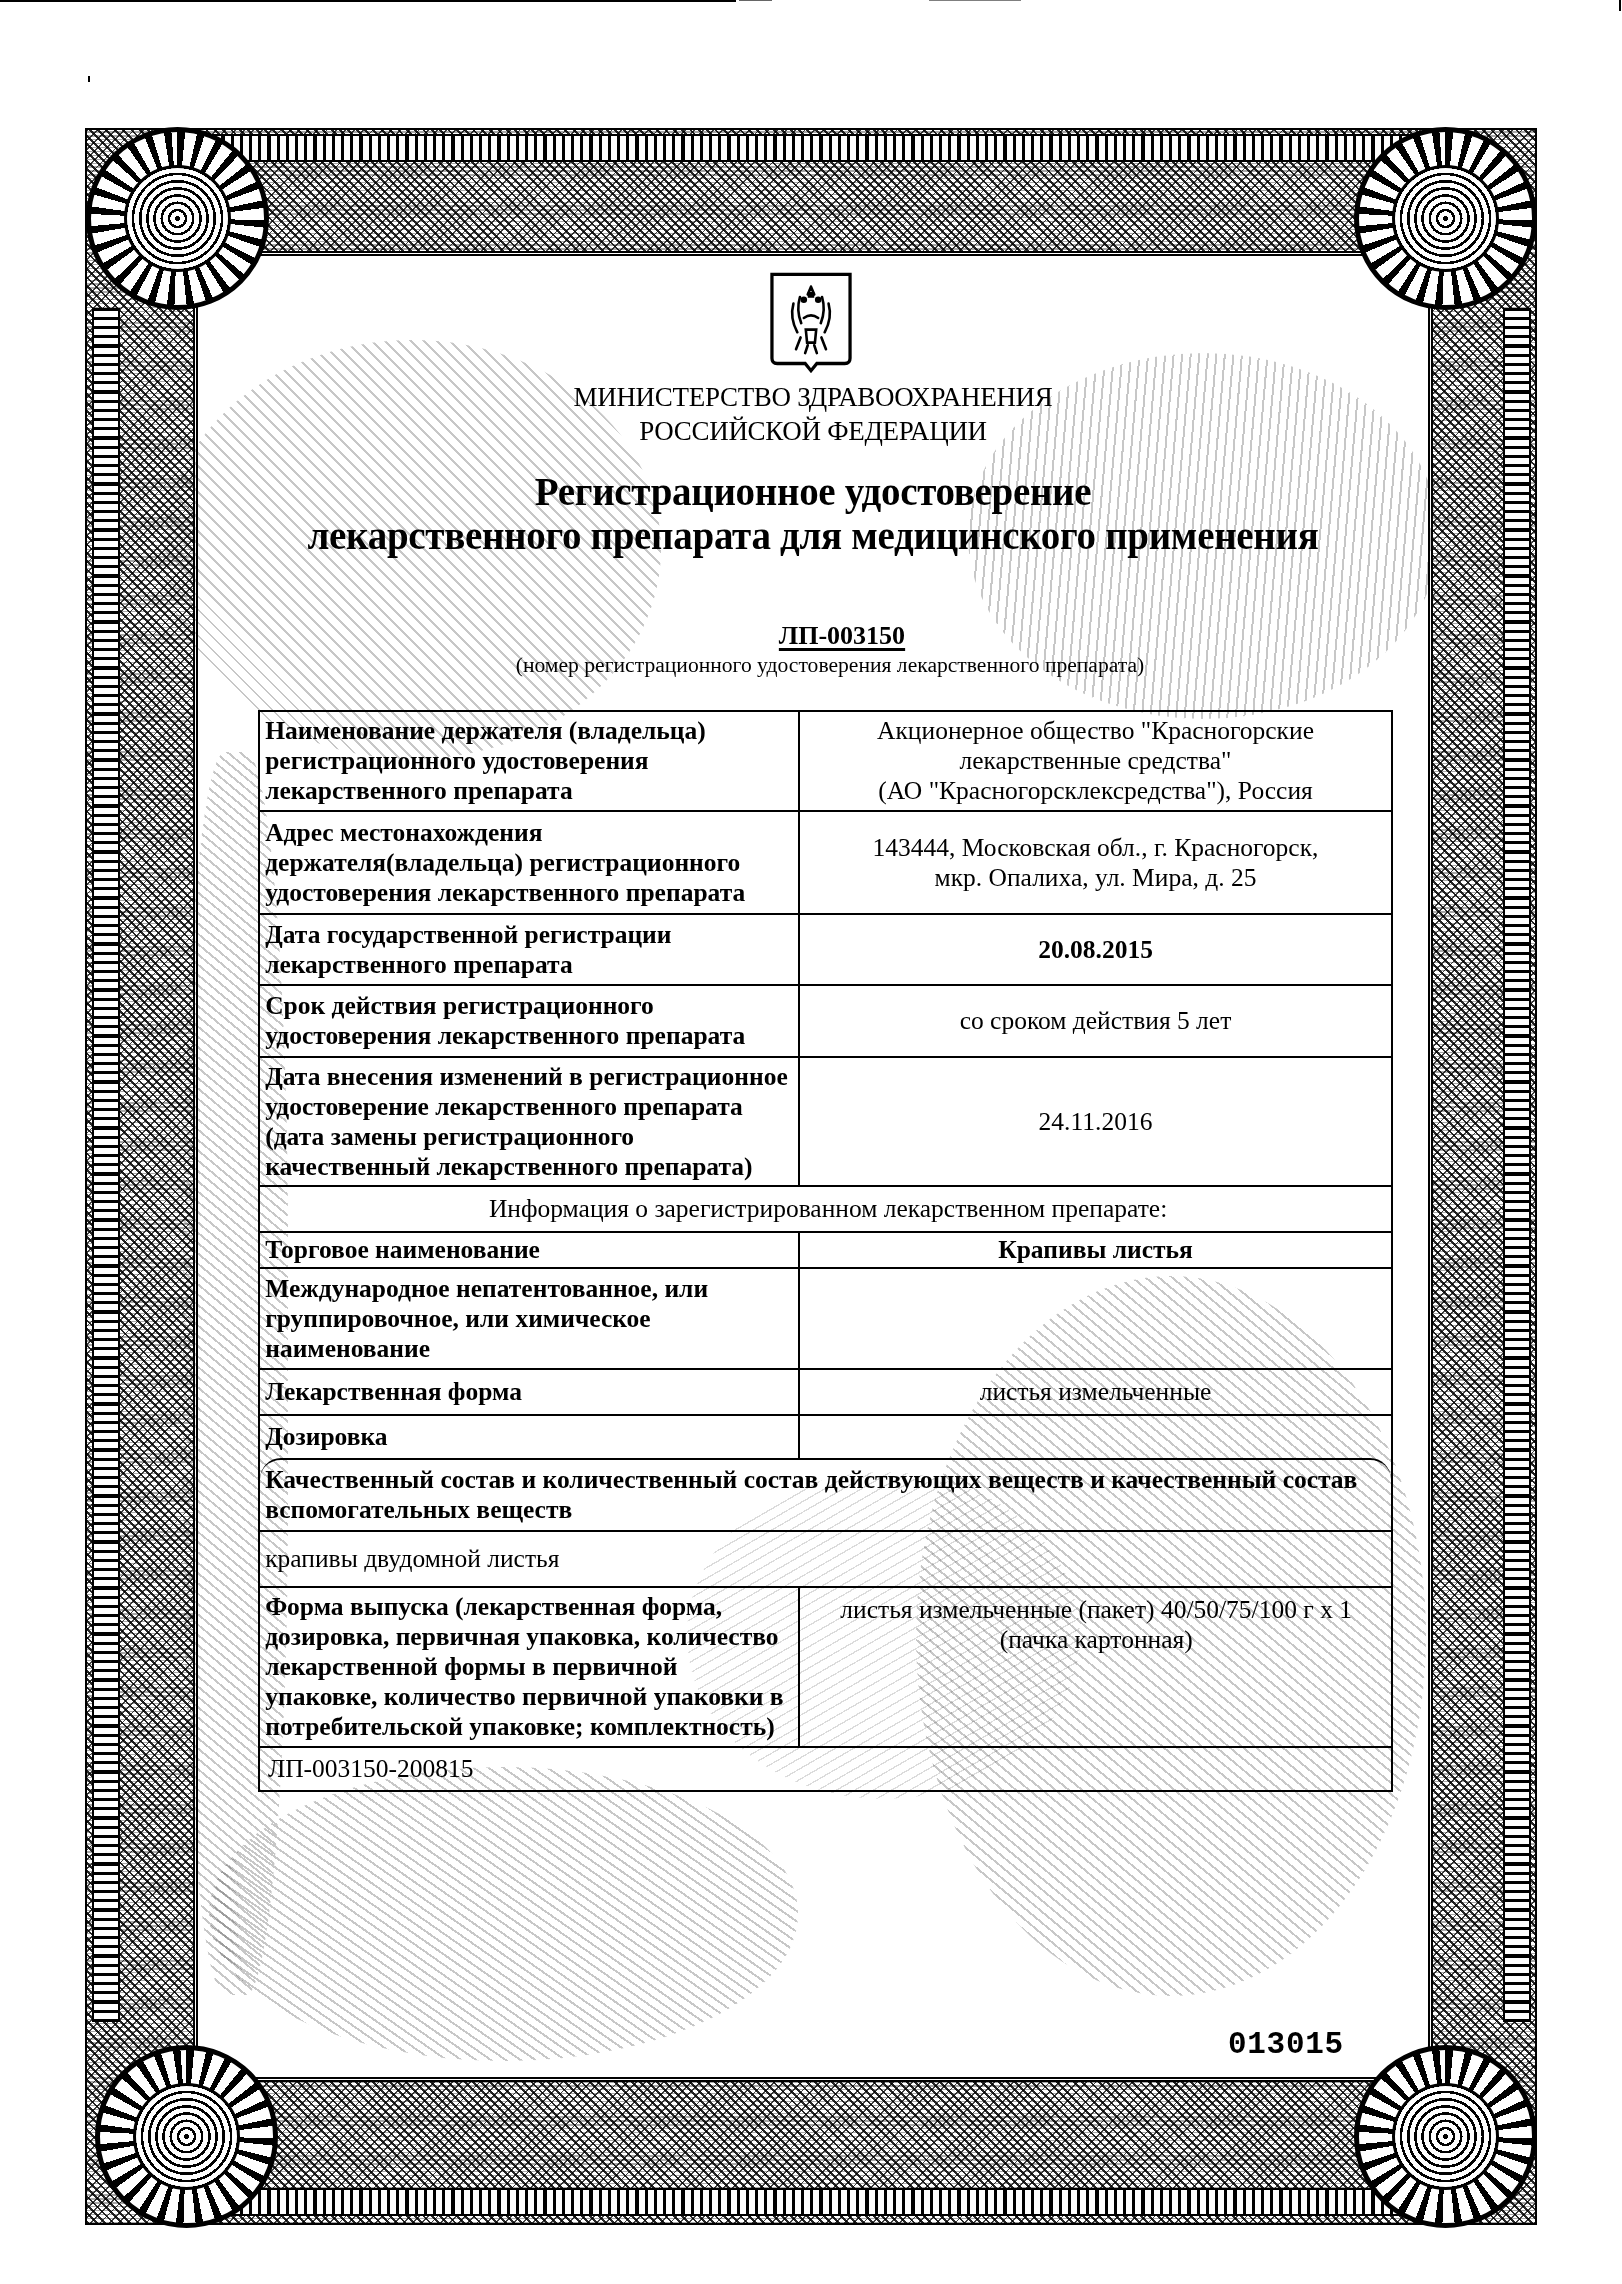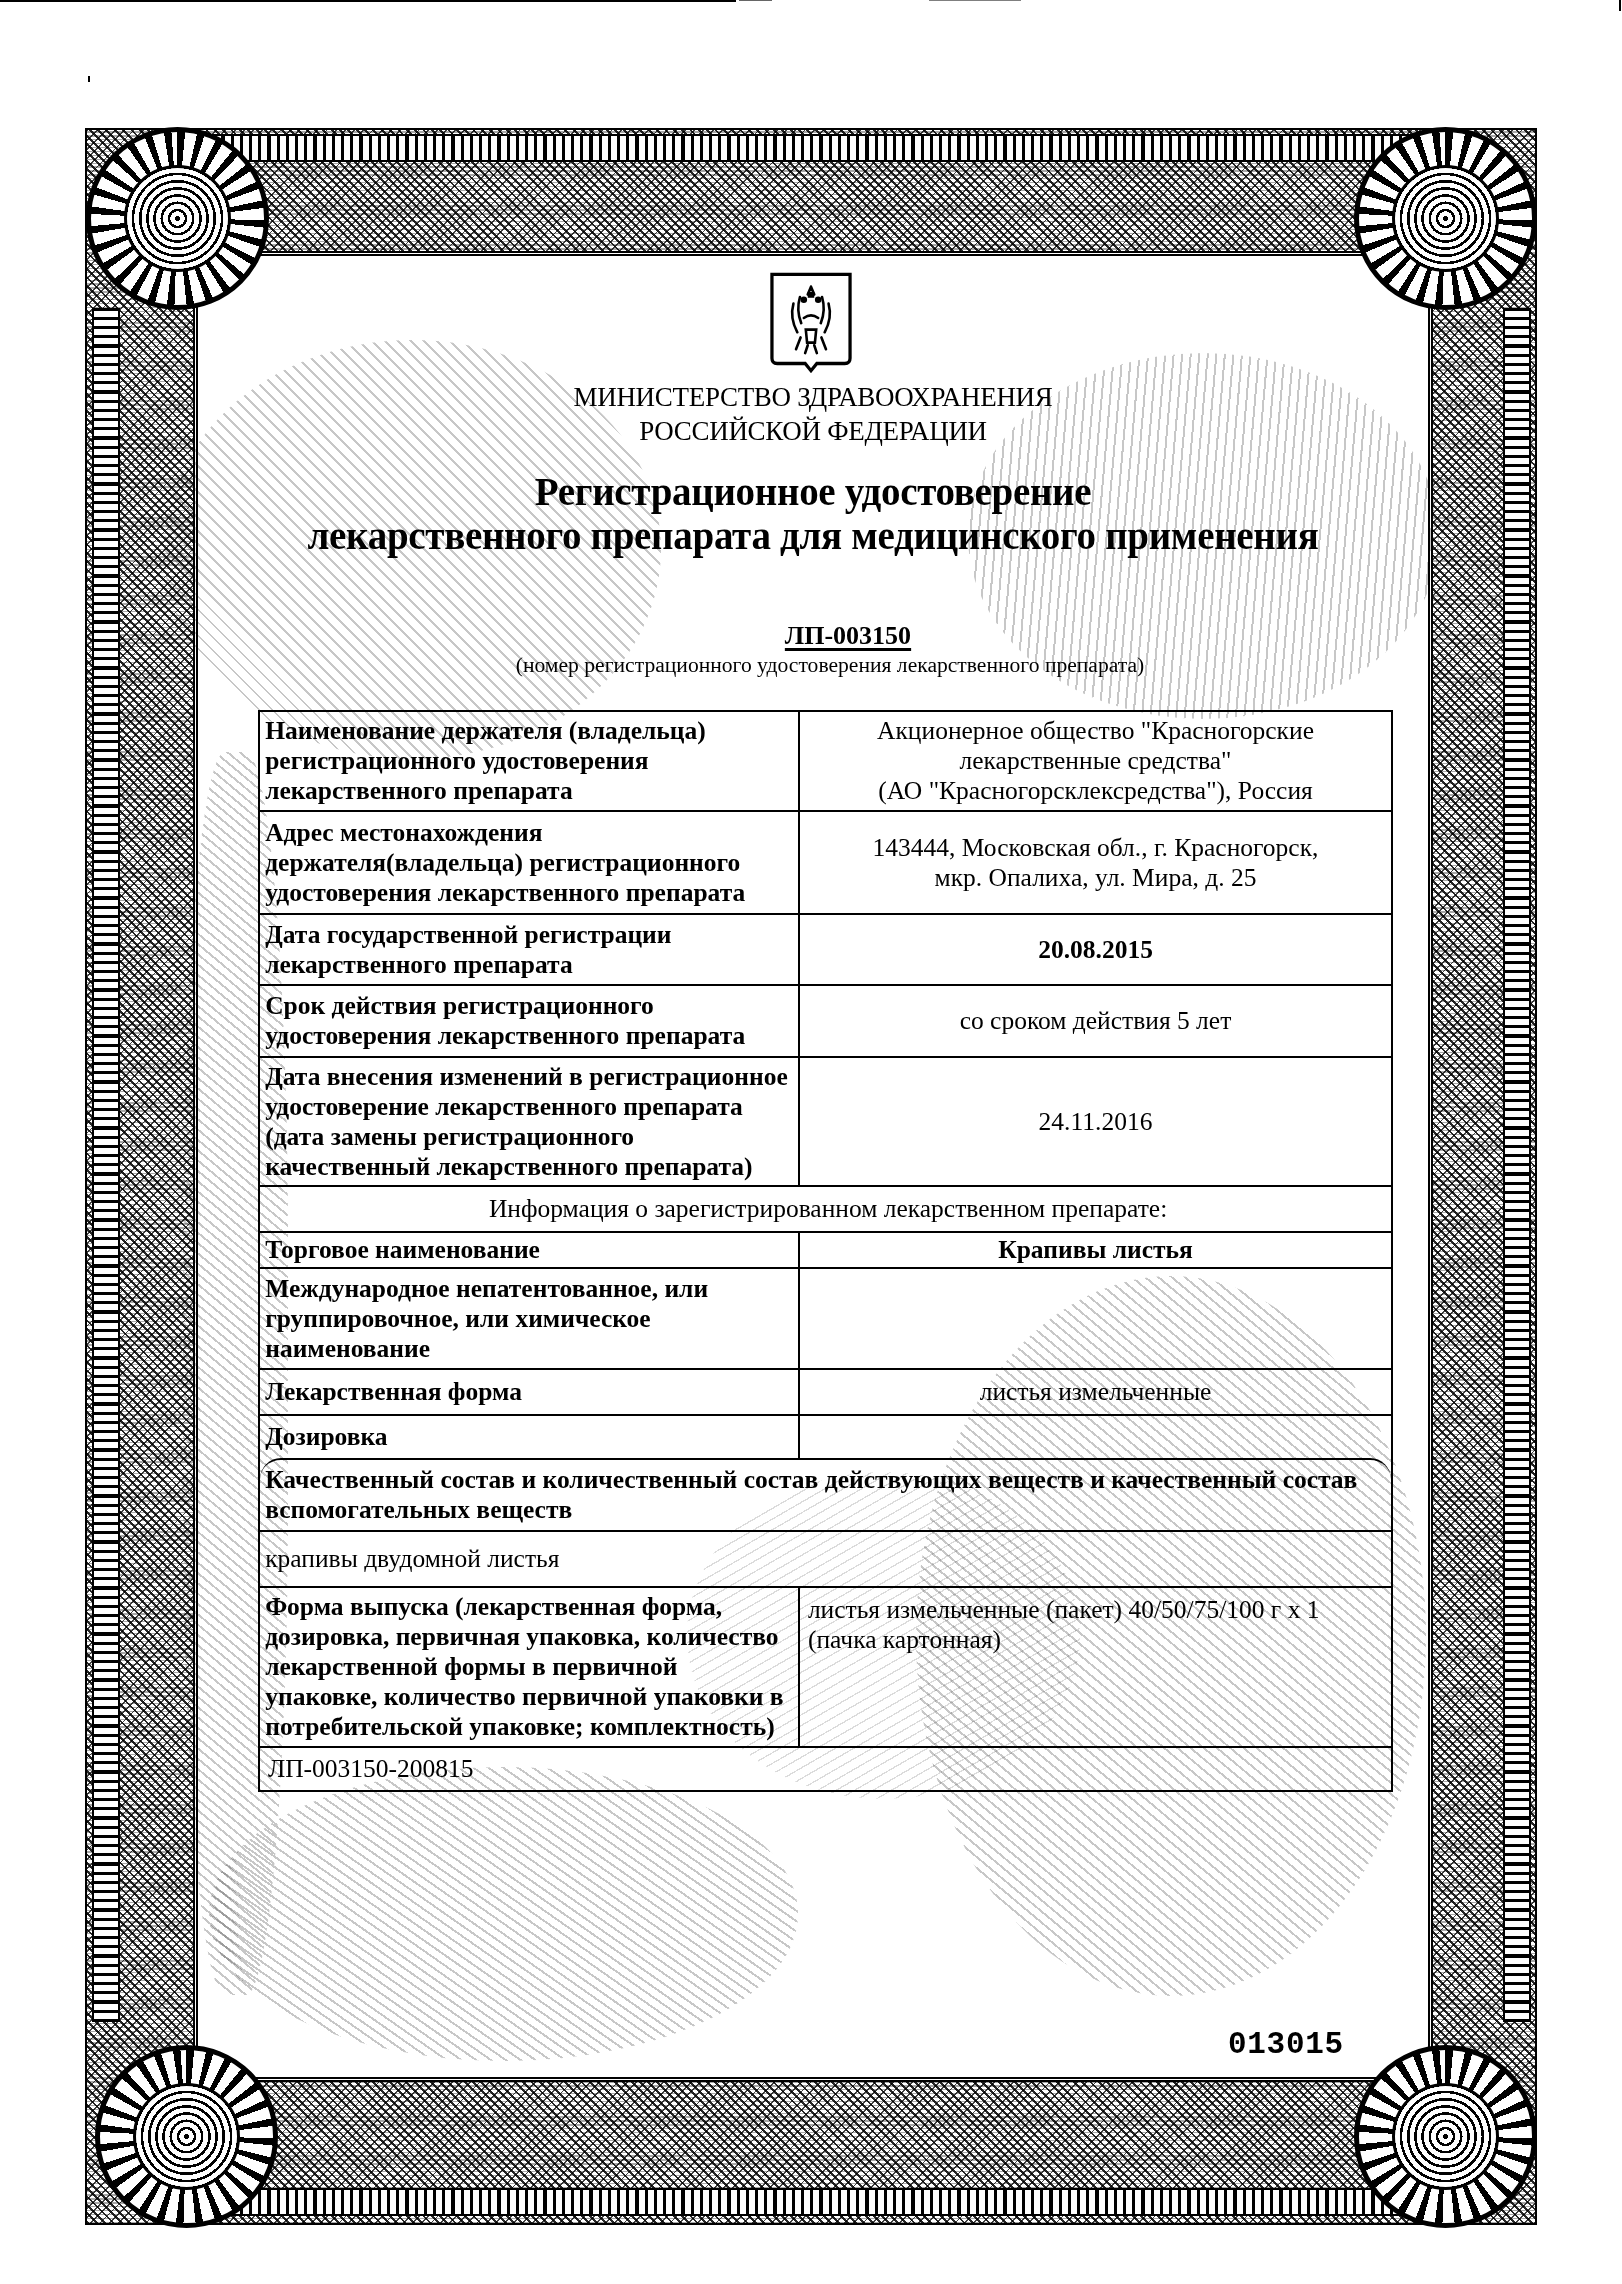--- a/index.html
+++ b/index.html
@@ -58,21 +58,21 @@
   .tbl { position:absolute; left:258px; top:710px; width:1135px;
     border:2px solid #000; box-sizing:border-box; font-size:25.5px; line-height:30px; }
   .row { display:flex; border-top:2px solid #000; box-sizing:border-box; }
   .row.first { border-top:none; }
   .lab { width:540px; border-right:2px solid #000; box-sizing:border-box;
     display:flex; flex-direction:column; justify-content:center; padding-left:5.2px;
     font-weight:bold; }
   .val { flex:1; display:flex; flex-direction:column; justify-content:center;
     align-items:center; text-align:center; padding:0 6.5px; }
   .val.left { align-items:flex-start; text-align:left; padding-left:7.9px; }
-  .val.top { justify-content:flex-start; padding-top:6.5px; }
+  .val.top { justify-content:flex-start; padding-top:6.5px;align-items:center; }
   .full { flex:1; display:flex; flex-direction:column; justify-content:center; padding-left:5.2px; }
   .full.center { align-items:center; }
   .ln { display:block; white-space:nowrap; }
   .b { font-weight:bold; }
 
   .serial { position:absolute; left:1228px; top:2028px; font-family:"Liberation Mono", monospace;
     font-size:31px; line-height:33px; font-weight:bold; letter-spacing:0.7px; }
 </style>
 </head>
 <body>
@@ -109,21 +109,21 @@
     <circle cx="52" cy="42" r="5" fill="#000"></circle>
     <circle cx="74" cy="42" r="5" fill="#000"></circle>
     <rect x="58" y="30" width="10" height="9" fill="#000"></rect>
   </svg>
 </div>
 
 <div class="center-line ministry" style="top:383px;">МИНИСТЕРСТВО ЗДРАВООХРАНЕНИЯ</div>
 <div class="center-line ministry" style="top:417px;">РОССИЙСКОЙ ФЕДЕРАЦИИ</div>
 <div class="center-line title" style="top:470px;">Регистрационное удостоверение</div>
 <div class="center-line title" style="top:514px;">лекарственного препарата для медицинского применения</div>
-<div class="center-line regnum" style="top:621px;left:228px;text-align:center;">ЛП-003150</div>
+<div class="center-line regnum" style="top:621px;left:222px;text-align:center;">ЛП-003150</div>
 <div class="center-line regcap" style="top:654px;left:210px;">(номер регистрационного удостоверения лекарственного препарата)</div>
 
 <div class="tbl">
 
   <div class="row first" style="height:98px;">
     <div class="lab">
       <span class="ln">Наименование держателя (владельца)</span>
       <span class="ln">регистрационного удостоверения</span>
       <span class="ln">лекарственного препарата</span>
     </div>

